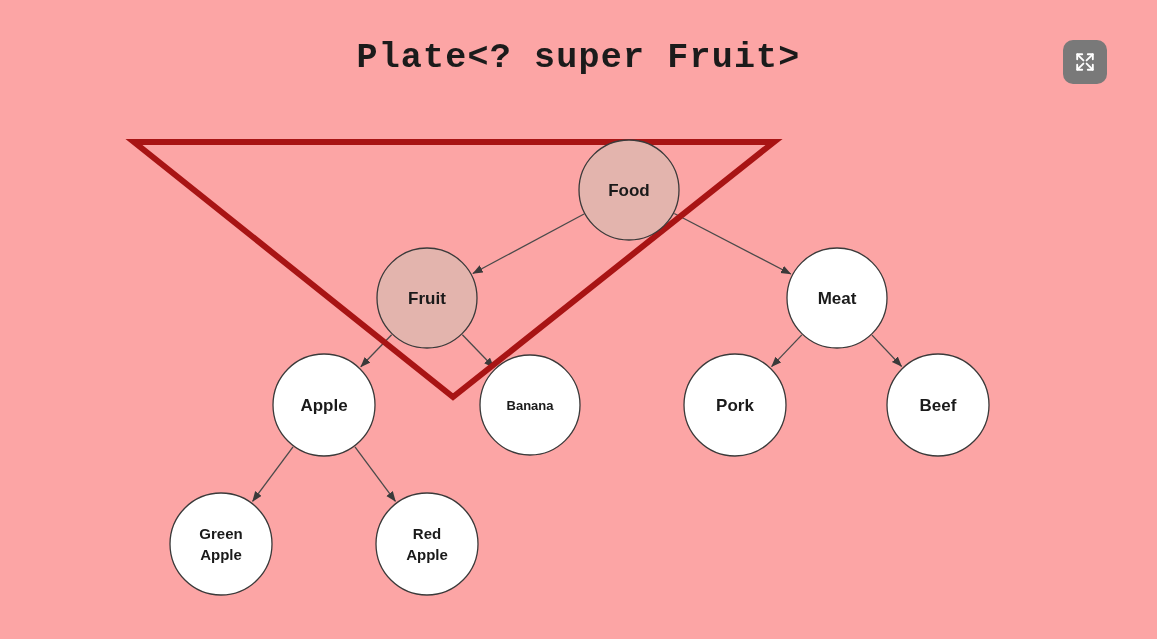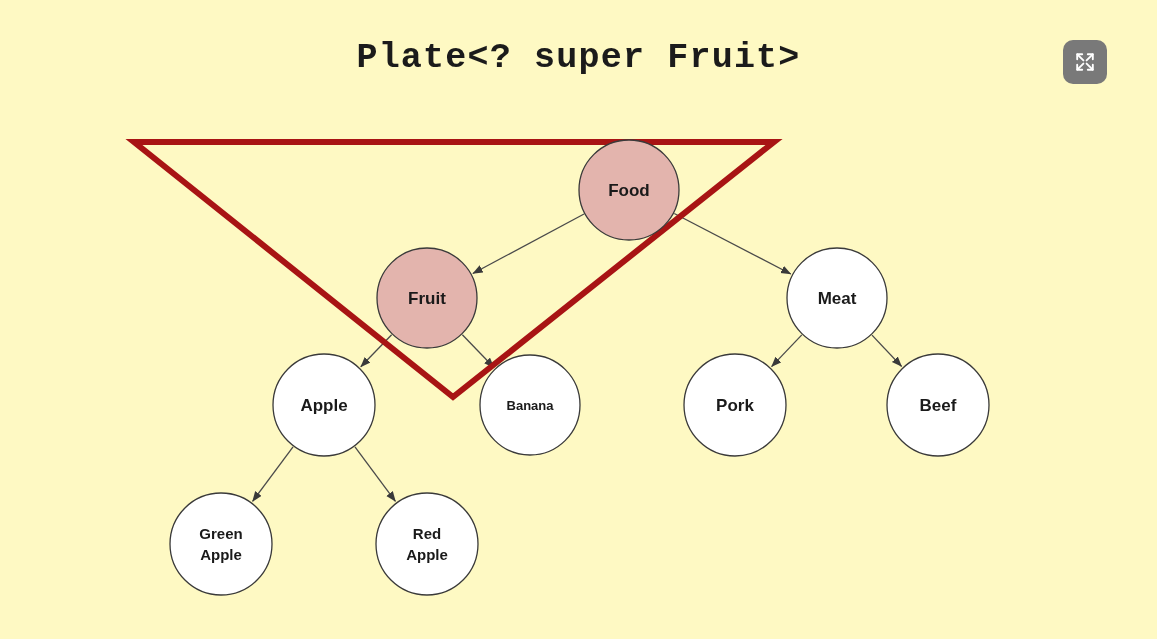--- a/index.html
+++ b/index.html
@@ -16,21 +16,21 @@
     font-family: "Liberation Sans", sans-serif;
     -webkit-font-smoothing: antialiased;
   }
 
   #page {
     position: absolute;
     left: 0;
     top: 0;
     width: 1157px;
     height: 639px;
-    background: #fef9c3;
+    background: #fca5a5;
   }
 
   
   #title {
     position: absolute;
     left: 0;
     top: 38px;
     width: 1157px;
     text-align: center;
     font-family: "Liberation Mono", "DejaVu Sans Mono", monospace;

